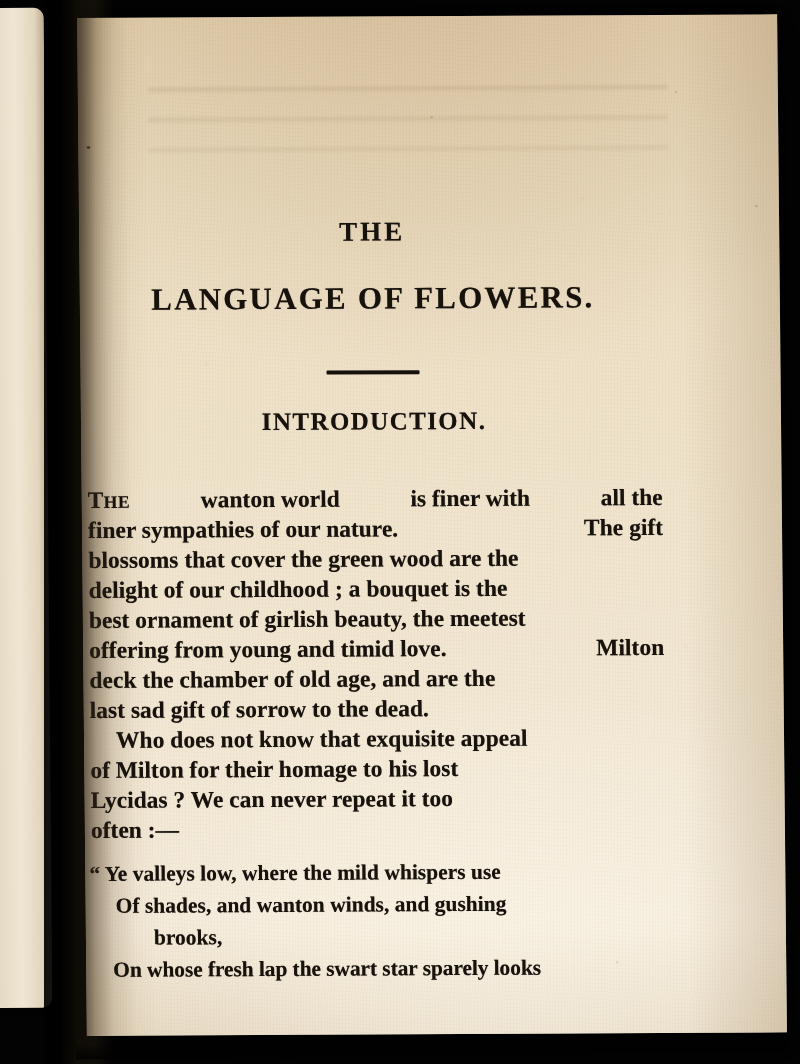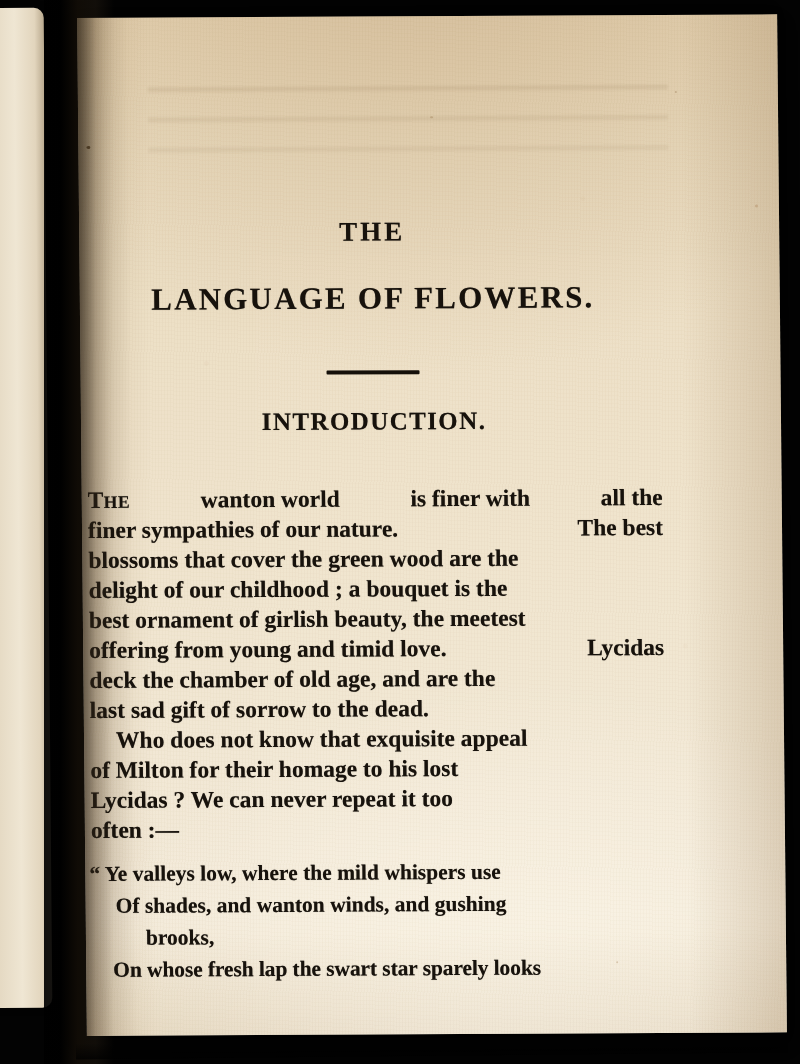--- a/index.html
+++ b/index.html
@@ -224,21 +224,21 @@
   
   .verse-line {
     position: absolute;
     font-size: 21.5px;
     line-height: 1;
     white-space: nowrap;
     font-weight: 600;
   }
   .verse-line.v1 { left: 4px;  top: 846px; }
   .verse-line.v2 { left: 30px; top: 878px; }
-  .verse-line.v3 { left: 60px; top: 910px; }
+  .verse-line.v3 { left: 68px; top: 910px; }
   .verse-line.v4 { left: 27px; top: 942px; letter-spacing: -0.1px; }
 
   
   .sheet-edge {
     position: absolute;
     left: 76px; bottom: 8px;
     width: 712px; height: 16px;
     background: linear-gradient(180deg, rgba(0,0,0,0) 0%, rgba(0,0,0,.8) 100%);
     transform: rotate(-0.55deg);
     z-index: 7;
@@ -277,32 +277,32 @@
 
       <div class="body-line just ink" style="top:472px;">
         <span class="dropword"><span class="cap">T</span><span class="smcp">HE</span></span>
         <span>wanton world</span>
         <span>is  finer  with</span>
         <span>all   the</span>
       </div>
 
       <div class="body-line just ink" style="top:502px;">
         <span>finer sympathies of our nature.</span>
-        <span>The best</span>
+        <span>The gift</span>
       </div>
 
       <div class="body-line ink" style="top:532px;">blossoms that cover the green wood are the</div>
 
       <div class="body-line ink" style="top:562px;">delight  of  our  childhood ;  a  bouquet  is  the</div>
 
       <div class="body-line ink" style="top:592px;">best ornament of girlish beauty, the meetest</div>
 
       <div class="body-line just ink" style="top:622px;">
         <span>offering from young and timid love.</span>
-        <span>Lycidas</span>
+        <span>Milton</span>
       </div>
 
       <div class="body-line ink" style="top:652px;">deck  the  chamber of  old  age,  and  are  the</div>
 
       <div class="body-line ink" style="top:682px;">last sad gift of sorrow to the dead.</div>
 
       <div class="body-line ink indent" style="top:712px;">Who does not know that exquisite appeal</div>
 
       <div class="body-line ink" style="top:742px;">of  Milton  for  their  homage  to  his  lost</div>
 

